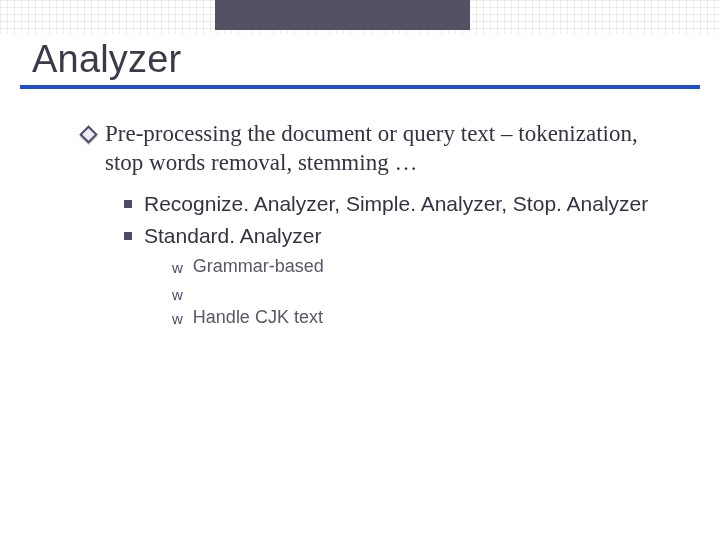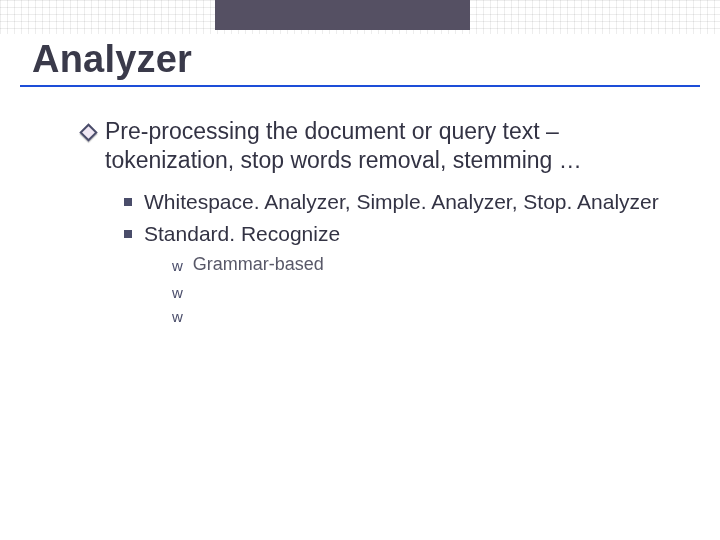--- a/index.html
+++ b/index.html
@@ -24,41 +24,41 @@
     background: #555063;
   }
   .slide {
     position: absolute;
     top: 30px; left: 20px; right: 20px; bottom: 20px;
   }
   .title {
     font-size: 38px;
     color: #3a3a4a;
     padding: 8px 0 4px 12px;
-    border-bottom: 2px solid #1d4ed8;
+    border-bottom: 4px solid #1d4ed8;
     letter-spacing: 0.2px;
-    font-weight: bold;
   }
   .content {
     padding: 30px 20px 0 62px;
   }
   .l1 {
     display: flex;
     align-items: flex-start;
     margin-bottom: 12px;
   }
   .l1 .bullet {
     flex: 0 0 auto;
     margin-right: 10px;
     margin-top: 9px;
   }
   .l1 .text {
     font-size: 23px;
     color: #333344;
     line-height: 1.28;
+    font-family: Liberation Serif, serif;
   }
   .diamond {
     width: 13px; height: 13px;
     background: #f0e8f4;
     border: 2px solid #4a4d6a;
     transform: rotate(45deg);
     box-shadow: 1px 1px 1px rgba(0,0,0,0.25);
   }
   .l2-wrap { padding-left: 42px; margin-top: 6px; margin-bottom: 8px; }
   .l2 {
@@ -92,37 +92,38 @@
         </div>
       <div class="text">Pre-processing the document or query text – tokenization, stop words removal, stemming …</div>
     </div>
 
 
     <div class="l2-wrap">
       <div class="l2">
         <div class="bullet">
             <div class="square"></div>
           </div>
-        <div class="text">Whitespace. Analyzer, Simple. Analyzer, Stop. Analyzer</div>
+        <div class="text">Recognize. Analyzer, Simple. Analyzer, Stop. Analyzer</div>
       </div>
       <div class="l2">
         <div class="bullet">
             <div class="square"></div>
           </div>
-        <div class="text">Standard. Recognize</div>
+        <div class="text">Standard. Analyzer</div>
       </div>
 
       <div class="l3-wrap">
         <div class="l3">
           <div class="bullet">w</div>
           <div class="text">Grammar-based</div>
         </div>
         <div class="l3">
           <div class="bullet">w</div>
         </div>
         <div class="l3">
           <div class="bullet">w</div>
+          <div class="text">Handle CJK text</div>
         </div>
       </div>
     </div>
 
   </div>
 </div>
 
 </body></html>

